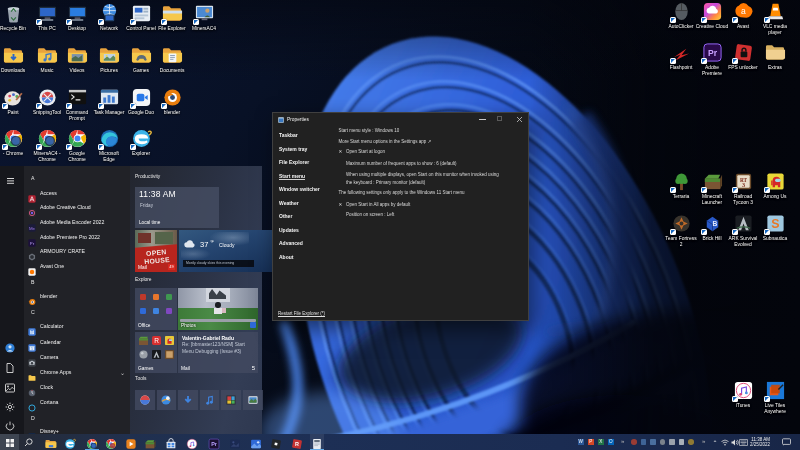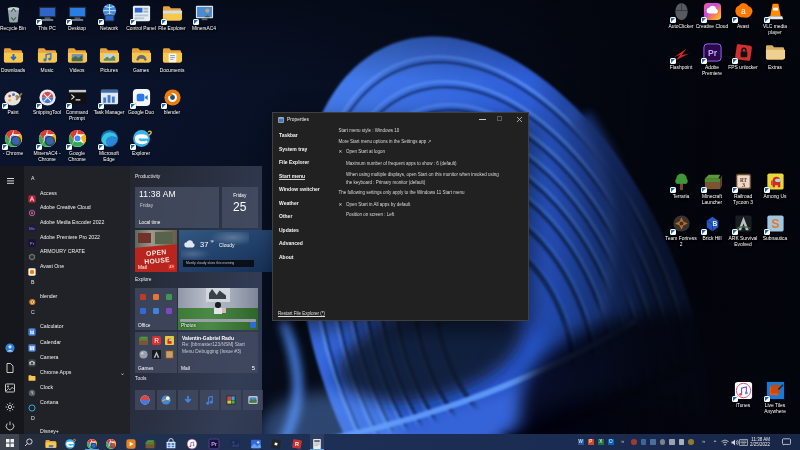--- a/index.html
+++ b/index.html
@@ -592,24 +592,20 @@
           <text x="6" y="8.5" font-size="6" fill="#cfe0f8" text-anchor="middle" font-family="Liberation Serif">D</text>
         </svg></div>
 <div class="ab" style="left:40px;top:261.8px;font-size:5.2px;color:#f0f0f0;white-space:nowrap">Disney+</div>
 <div class="ab" style="left:120px;top:203px;font-size:6px;color:#ccc">⌄</div>
 <div class="ab" style="left:135px;top:7.5px;font-size:4.9px;color:#e9e9e9">Productivity</div>
 <div class="ab" style="left:135px;top:21px;width:84px;height:41px;background:rgba(72,80,102,.75);color:#fff">
         <div class="ab" style="left:4px;top:2px;font-size:8.5px;letter-spacing:0.2px">11:38 AM</div>
         <div class="ab" style="left:5px;top:16px;font-size:4.7px;color:#c8cdd8">Friday</div>
         <div class="ab" style="left:4px;top:33px;font-size:4.7px">Local time</div>
       </div>
-<div class="ab" style="left:221.5px;top:21px;width:36.5px;height:41px;background:rgba(72,80,102,.75);color:#fff;text-align:center">
-        <div style="font-size:4.7px;margin-top:6px">Friday</div>
-        <div style="font-size:12px;margin-top:1.5px">25</div>
-      </div>
 <div class="ab" style="left:135px;top:64px;width:42px;height:41.5px;background:#8a8a84;overflow:hidden">
         <div class="ab" style="left:0;top:0;width:42px;height:19px;background:linear-gradient(90deg,#5a6a58,#9a998c 40%,#6a5a48)"></div>
         <div class="ab" style="left:3px;top:3px;width:13px;height:10px;background:#70322a"></div>
         <div class="ab" style="left:20px;top:2px;width:18px;height:12px;background:#55644a"></div>
         <div class="ab" style="left:-2px;top:16px;width:48px;height:28px;background:#b7251e;transform:rotate(-5deg)">
           <div style="font-family:'Liberation Sans';font-weight:bold;color:#efe8e4;font-size:6.8px;line-height:7.5px;text-align:center;padding-top:3px;letter-spacing:0.3px">OPEN<br>HOUSE</div>
         </div>
         <div class="ab" style="left:3px;bottom:2px;font-size:4.8px;color:#fff">Mail</div>
         <div class="ab" style="right:2px;bottom:2px;width:7px;height:6px;background:#d82820;color:#fff;font-size:4px;text-align:center;line-height:6px">49</div>
       </div>

